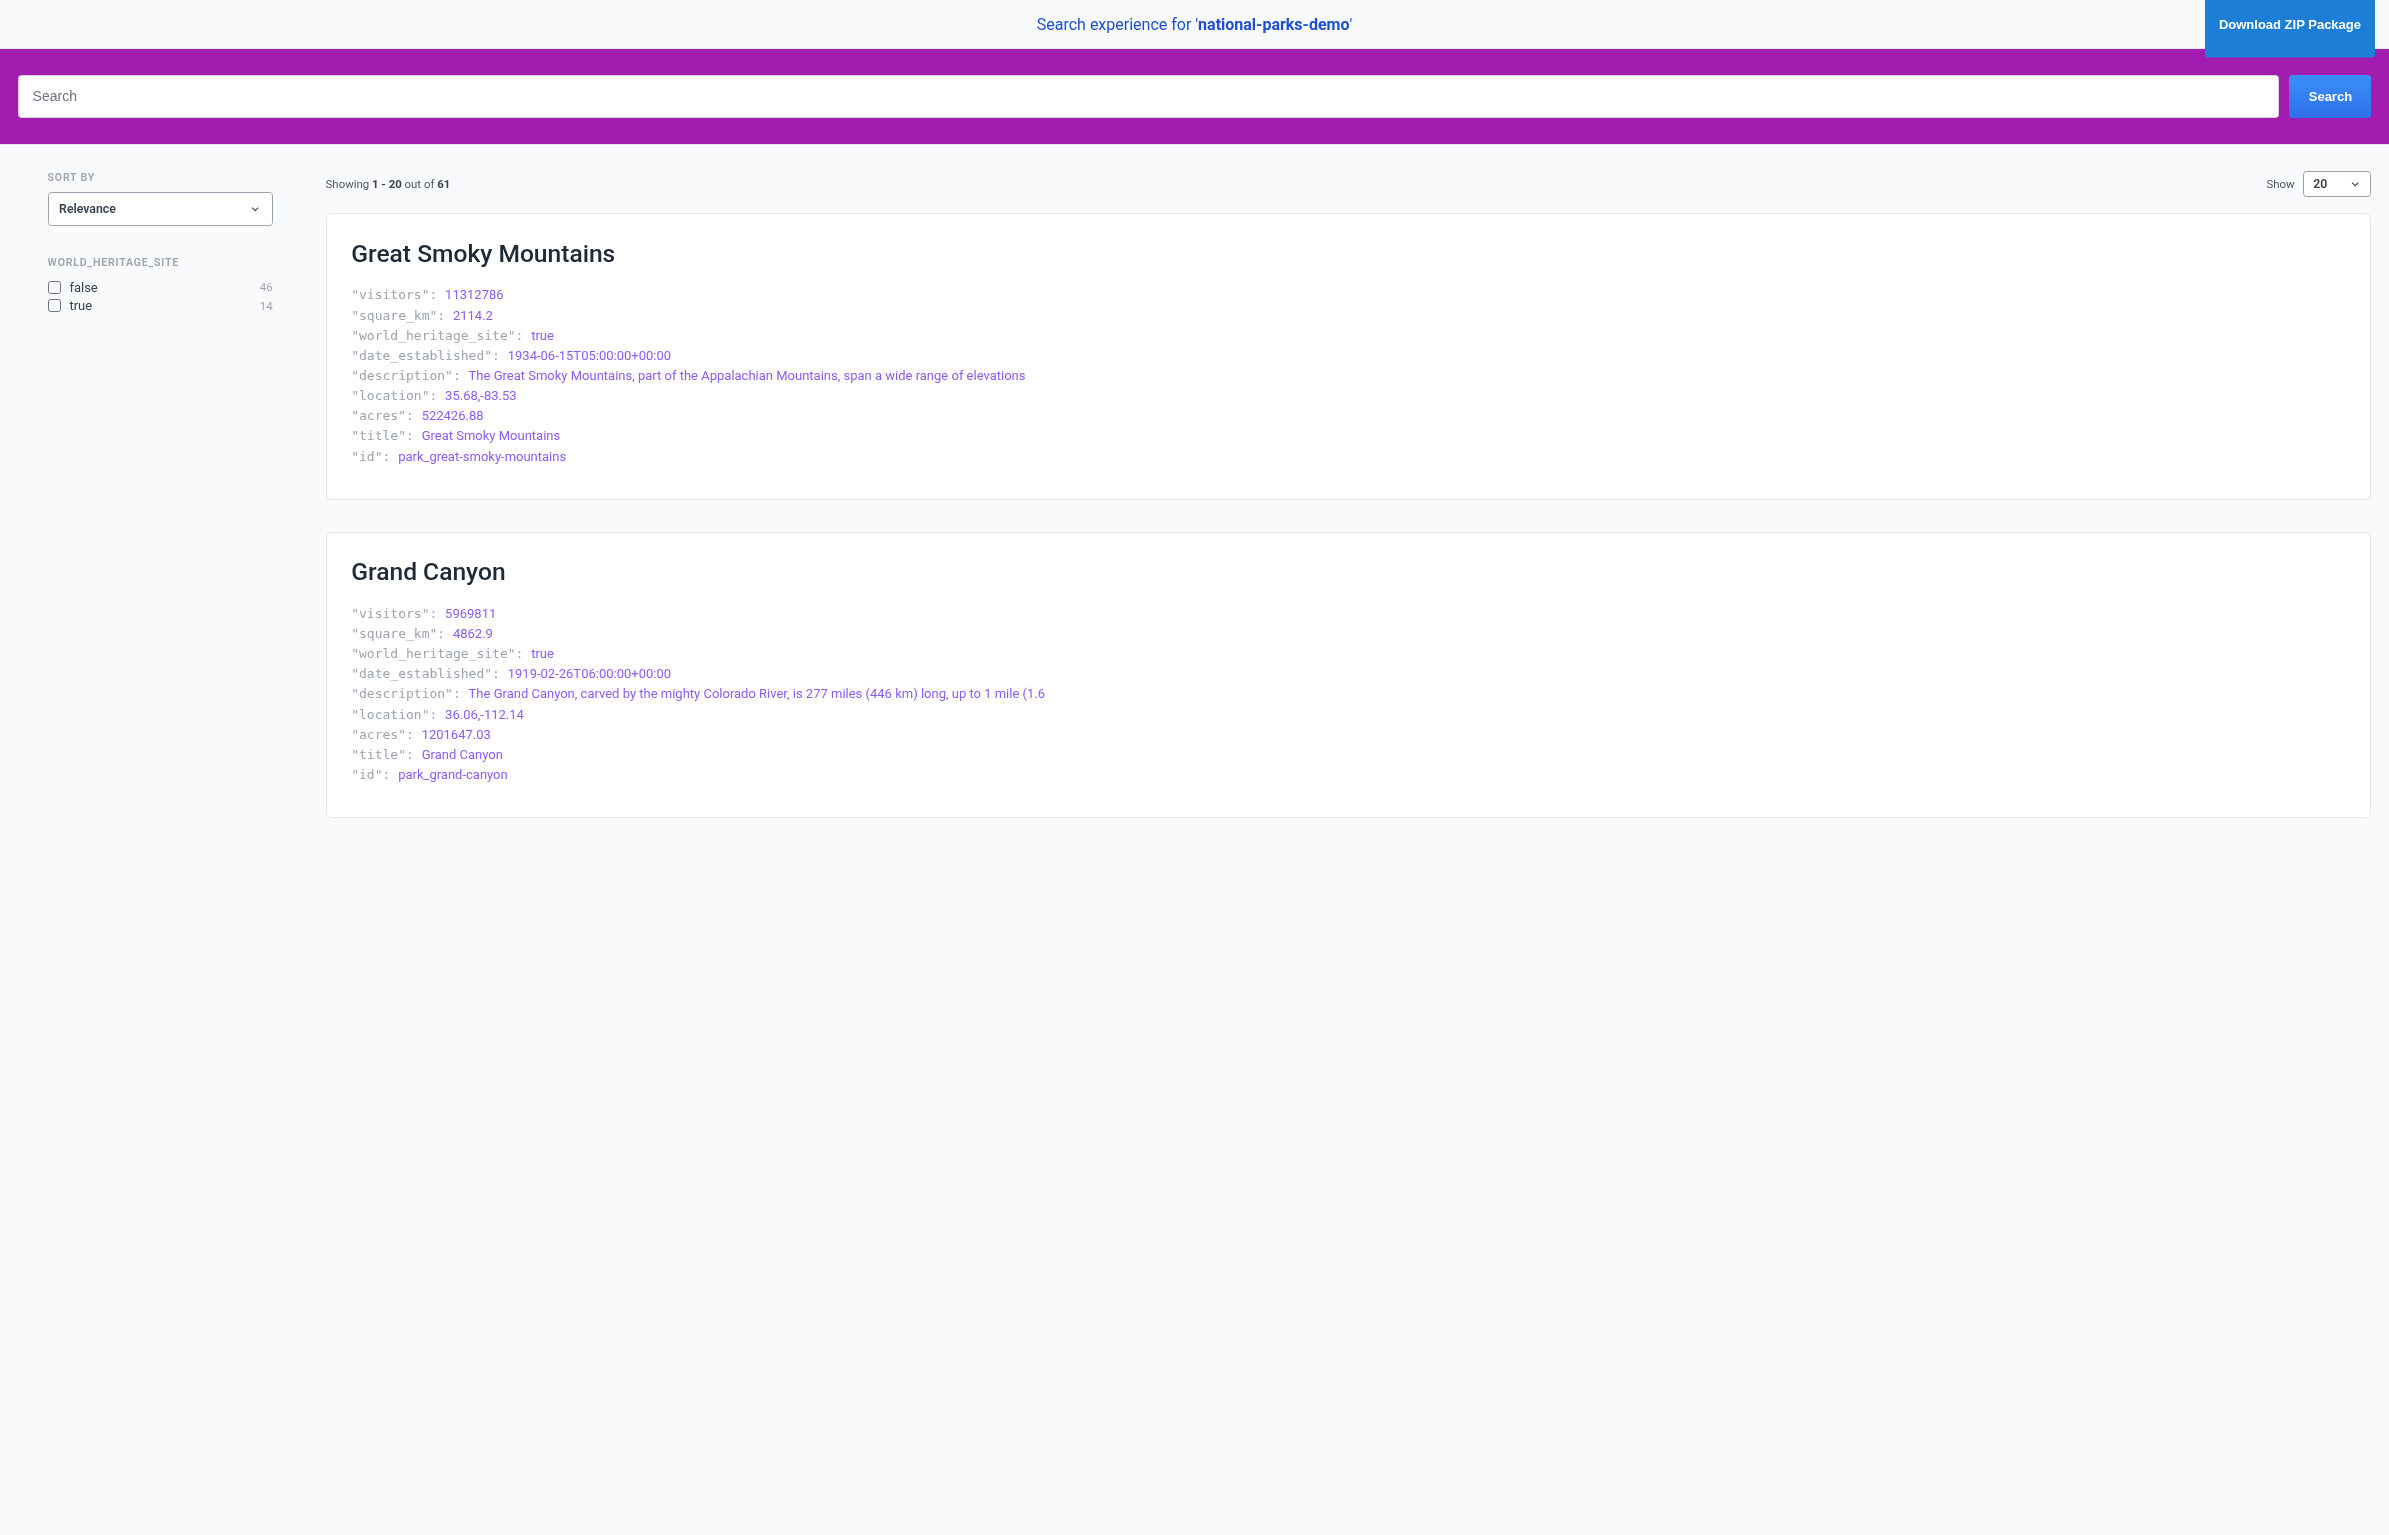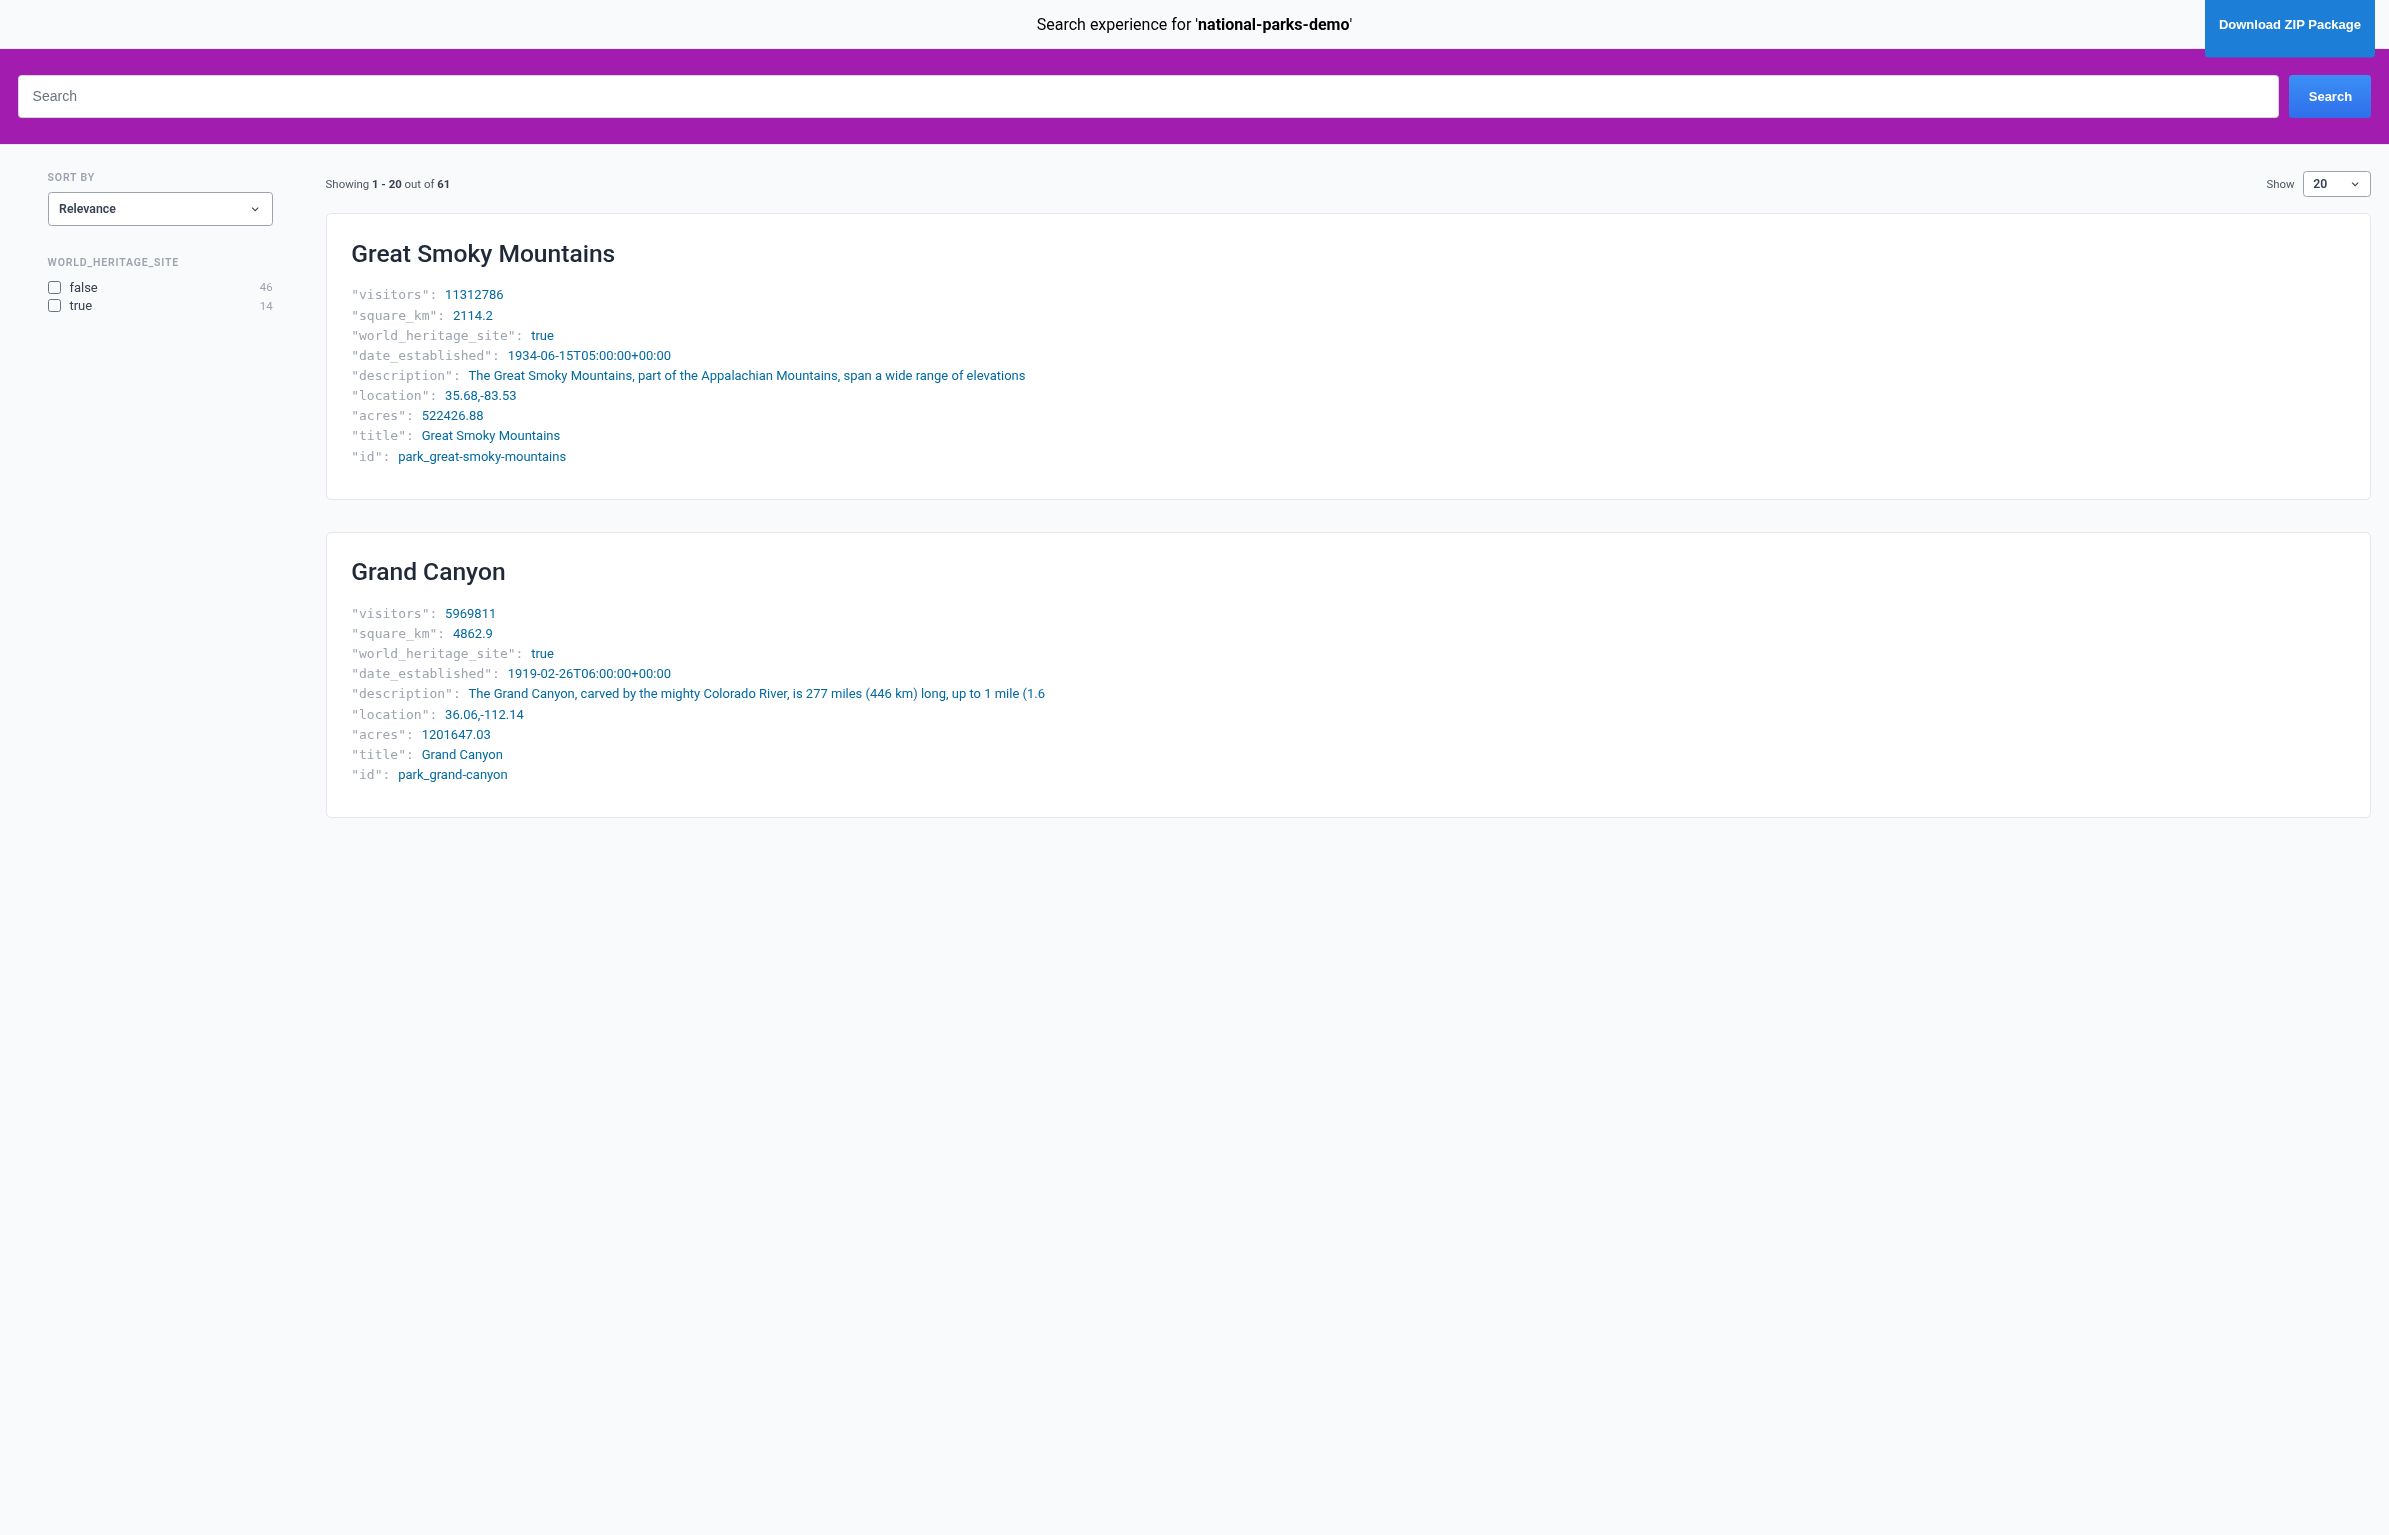--- a/index.html
+++ b/index.html
@@ -14,21 +14,21 @@
     align-items: center;
     justify-content: center;
     position: relative;
     height: 49px;
     border-bottom: 0.9px solid #e5e7eb;
     background: #f9fafb;
     padding: 0 21px;
   }
   .header-title {
     font-size: 16px;
-    color: #000000;
+    color: #1d4ed8;
     font-weight: 400;
   }
   .header-title b { font-weight: 700; }
   .download-btn {
     position: absolute;
     right: 14px;
     top: 50%;
     transform: translateY(-50%);
     background: #1c7ed6;
     color: #fff;
@@ -164,21 +164,21 @@
     line-height: 1.55;
     color: #374151;
     display: flex;
     flex-wrap: wrap;
   }
   .field-key {
     font-family: ui-monospace, SFMono-Regular, Menlo, Monaco, Consolas, monospace;
     color: #9ca3af;
     white-space: pre;
   }
-  .field-value { color: #0369a1; }
+  .field-value { color: #8b5cf6; }
 </style>
 </head>
 <body>
 
 <div class="header">
   <div class="header-title">
     <span>Search experience for '</span><b>national-parks-demo</b><span>'</span>
   </div>
   <button class="download-btn">Download ZIP Package</button>
 </div>

